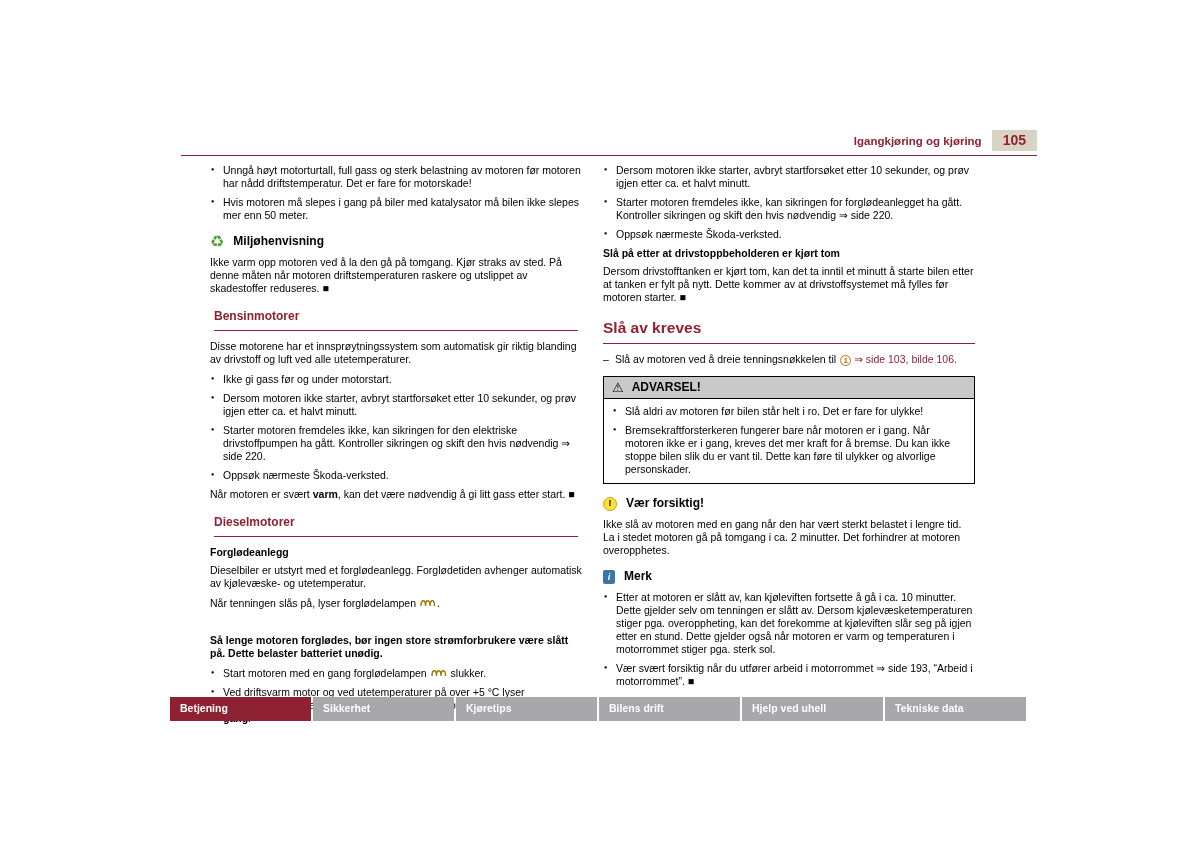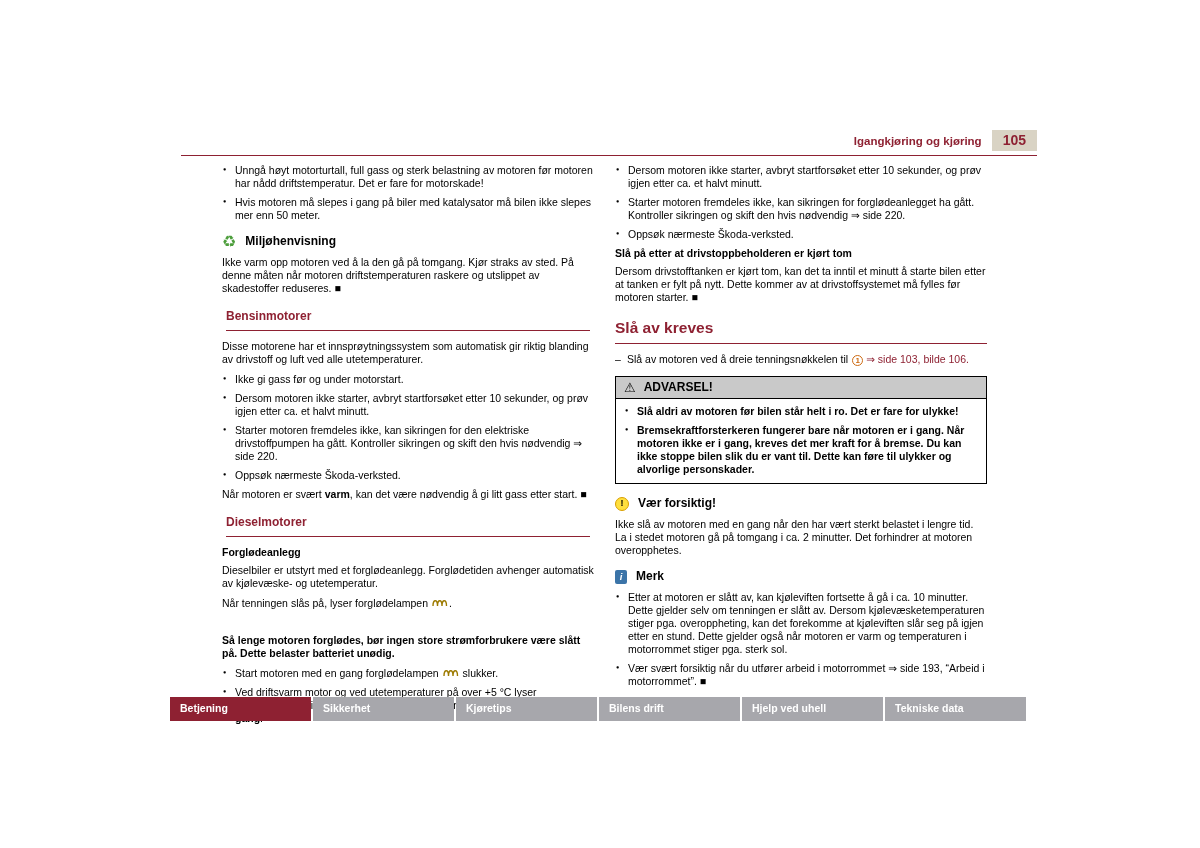--- a/index.html
+++ b/index.html
@@ -17,21 +17,21 @@
     display:flex; justify-content:flex-end; align-items:center; gap:10px;
     padding-bottom:4px;
   }
   .header-title { color:var(--accent-red,#8e2132); font-weight:bold; font-size:11.5px; }
   .page-num {
     background:var(--pagenum-bg,#d9d3c4); color:var(--accent-red,#8e2132);
     font-weight:bold; font-size:14px; padding:2px 11px;
   }
 
   
-  .columns { position:absolute; left:222px; top:164px; width:766px; display:flex; gap:21px; }
+  .columns { position:absolute; left:210px; top:164px; width:766px; display:flex; gap:21px; }
   .col { width:372px; }
 
   .para { margin-bottom:7px; }
   .bold { font-weight:bold;margin-top:24px; }
 
   .bullet { position:relative; padding-left:13px; margin-bottom:6px; }
   .bullet::before { content:"\25CF"; position:absolute; left:1px; top:2px; font-size:5.5px; }
 
   .dash-item { position:relative; padding-left:12px; margin-bottom:10px; }
   .dash-item::before { content:"\2013"; position:absolute; left:0; top:0; }
@@ -70,21 +70,21 @@
   }
   .ref-red { color:var(--accent-red,#8e2132); }
 
   .warning-box { border:1px solid #000; margin:4px 0 12px; }
   .warning-head {
     background:var(--warning-header-bg,#c9c9c9); border-bottom:1px solid #000;
     display:flex; align-items:center; gap:8px;
     font-weight:bold; font-size:12px; padding:3px 8px;
   }
   .warn-icon { font-size:13px; line-height:13px; font-weight:normal; }
-  .warning-body { padding:6px 8px 1px 8px; font-weight:bold; }
+  .warning-body { padding:6px 8px 1px 8px; font-weight:normal; }
   .warning-body .bullet::before { top:2px; }
 
   
   .footer { position:absolute; left:170px; top:697px; width:856px; display:flex; gap:2px; height:24px; }
   .tab {
     flex:1; background:var(--tab-gray,#a7a7ac); color:#fff; font-weight:bold;
     font-size:10.5px; padding:5px 0 0 10px; cursor:pointer;
   }
   .tab.active { background:var(--accent-red,#8e2132); }
 </style>

